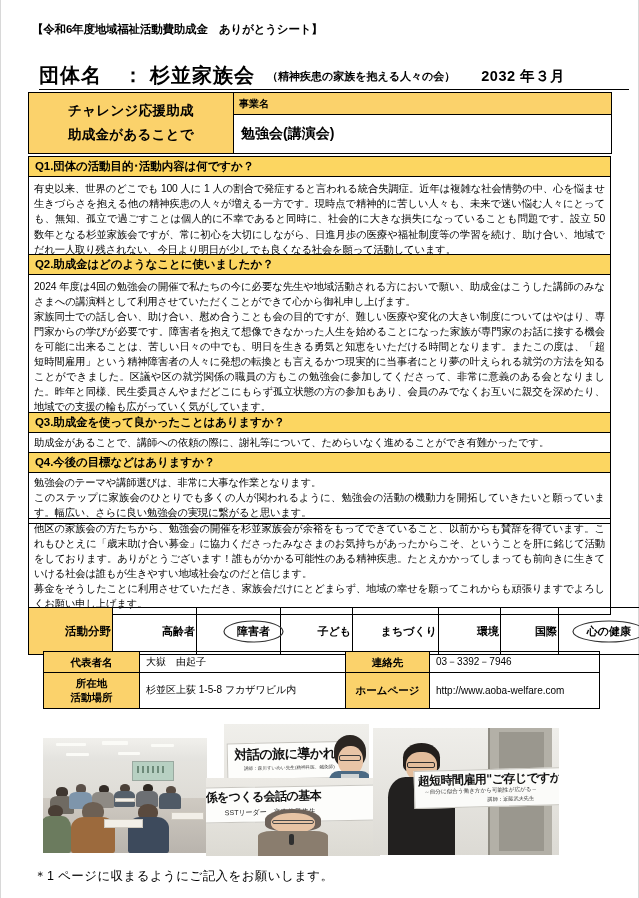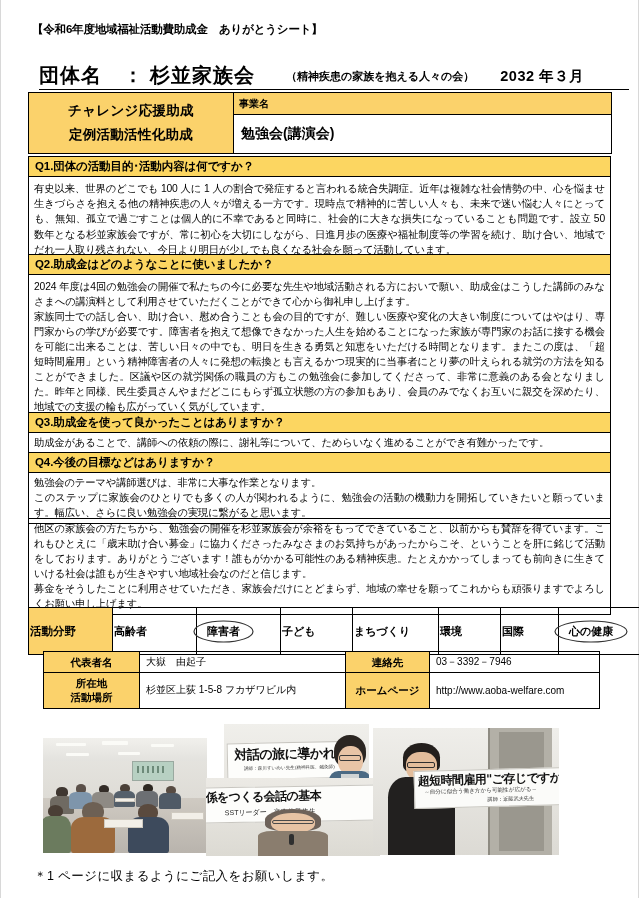--- a/index.html
+++ b/index.html
@@ -47,21 +47,21 @@
   }
   .org-name {
     font-size: 20px;
     font-weight: bold;
     letter-spacing: 1px;
     margin-left: 6px;
   }
   .org-sub {
     font-size: 11px;
     font-weight: bold;
-    margin-left: 31px;
+    margin-left: 12px;
     vertical-align: 2px;
   }
   .org-date {
     font-size: 14.5px;
     font-weight: bold;
     margin-left: 26px;
     vertical-align: 1px;
     letter-spacing: 0.5px;
   }
 
@@ -132,21 +132,21 @@
   .field-table {
     position: absolute;
     left: 27px; top: 607px;
     width: 583px;
     border-collapse: collapse;
     table-layout: fixed;
   }
   .field-table td {
     border: 1px solid #000;
     height: 47px;
-    text-align: left;
+    text-align: right;
     font-size: 11px;
     font-weight: bold;
     position: relative;
   }
   .field-table td.fh {
     background: #FBD26B;
     font-size: 11.5px;
   }
   .circle-mark {
     display: inline-block;
@@ -381,21 +381,21 @@
 
   <table class="main-table">
     <colgroup>
         <col style="width:205px">
         <col style="width:378px">
       </colgroup>
     <tbody>
         <tr>
       <td class="grant-cell" rowspan="2">
         <div>チャレンジ応援助成</div>
-        <div>定例活動活性化助成</div>
+        <div>助成金があることで</div>
       </td>
       <td class="proj-label">事業名</td>
     </tr>
     <tr>
       <td class="proj-value">勉強会(講演会)</td>
     </tr>
   </tbody>
     </table>
 
   <table class="qa-table" style="top:156px">

